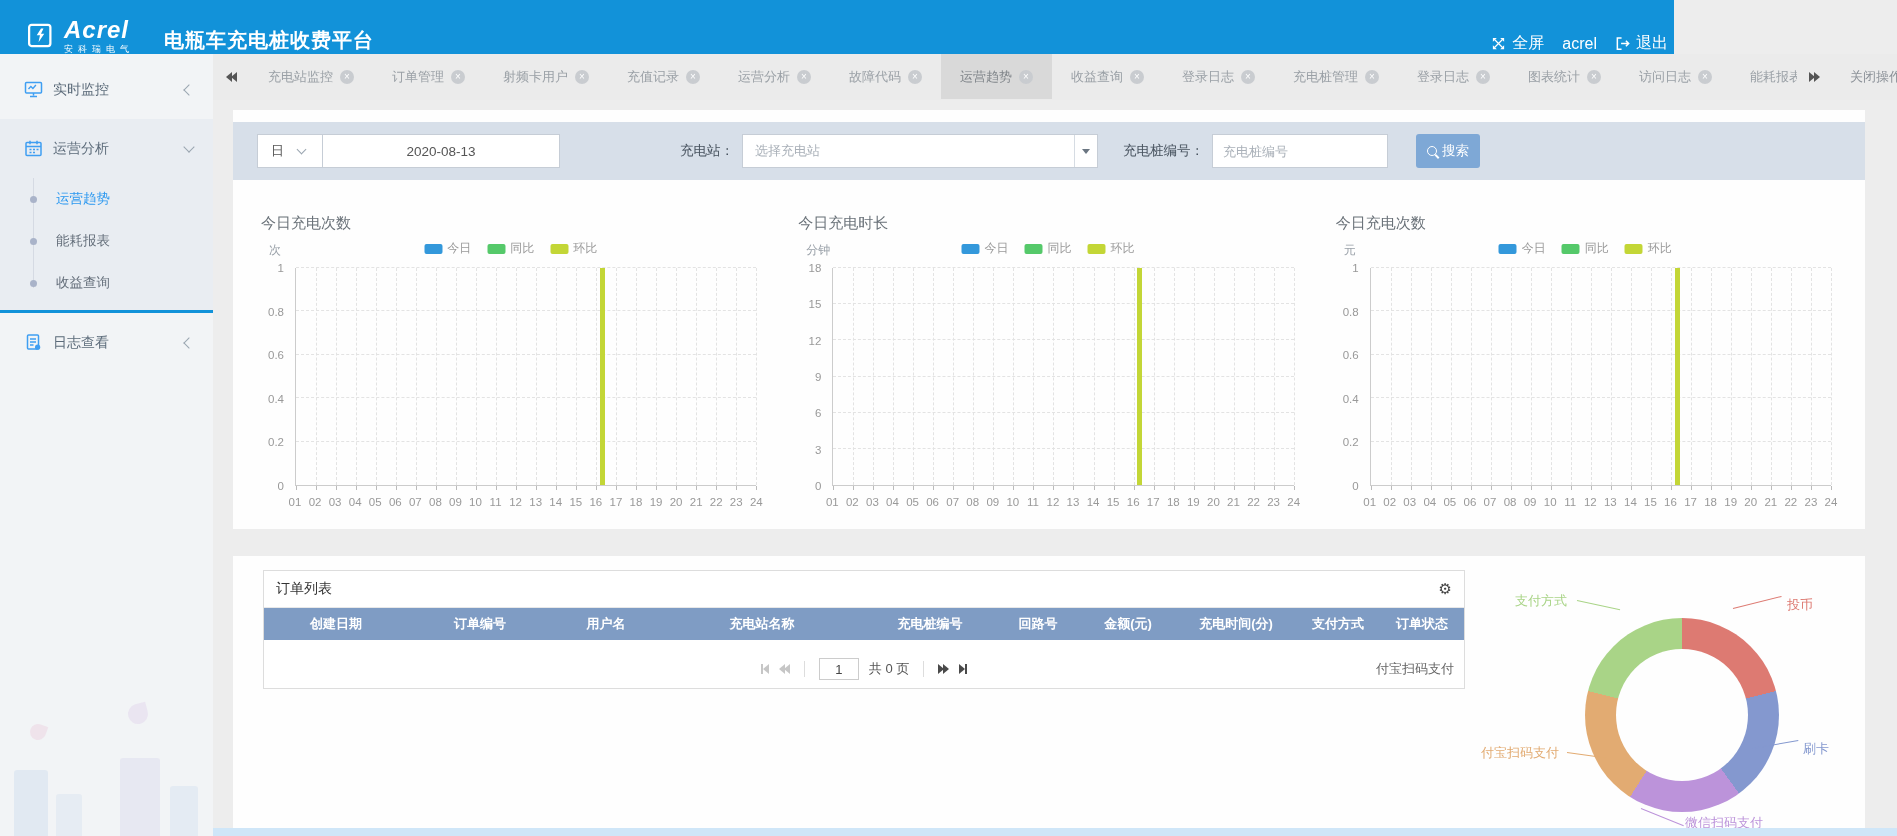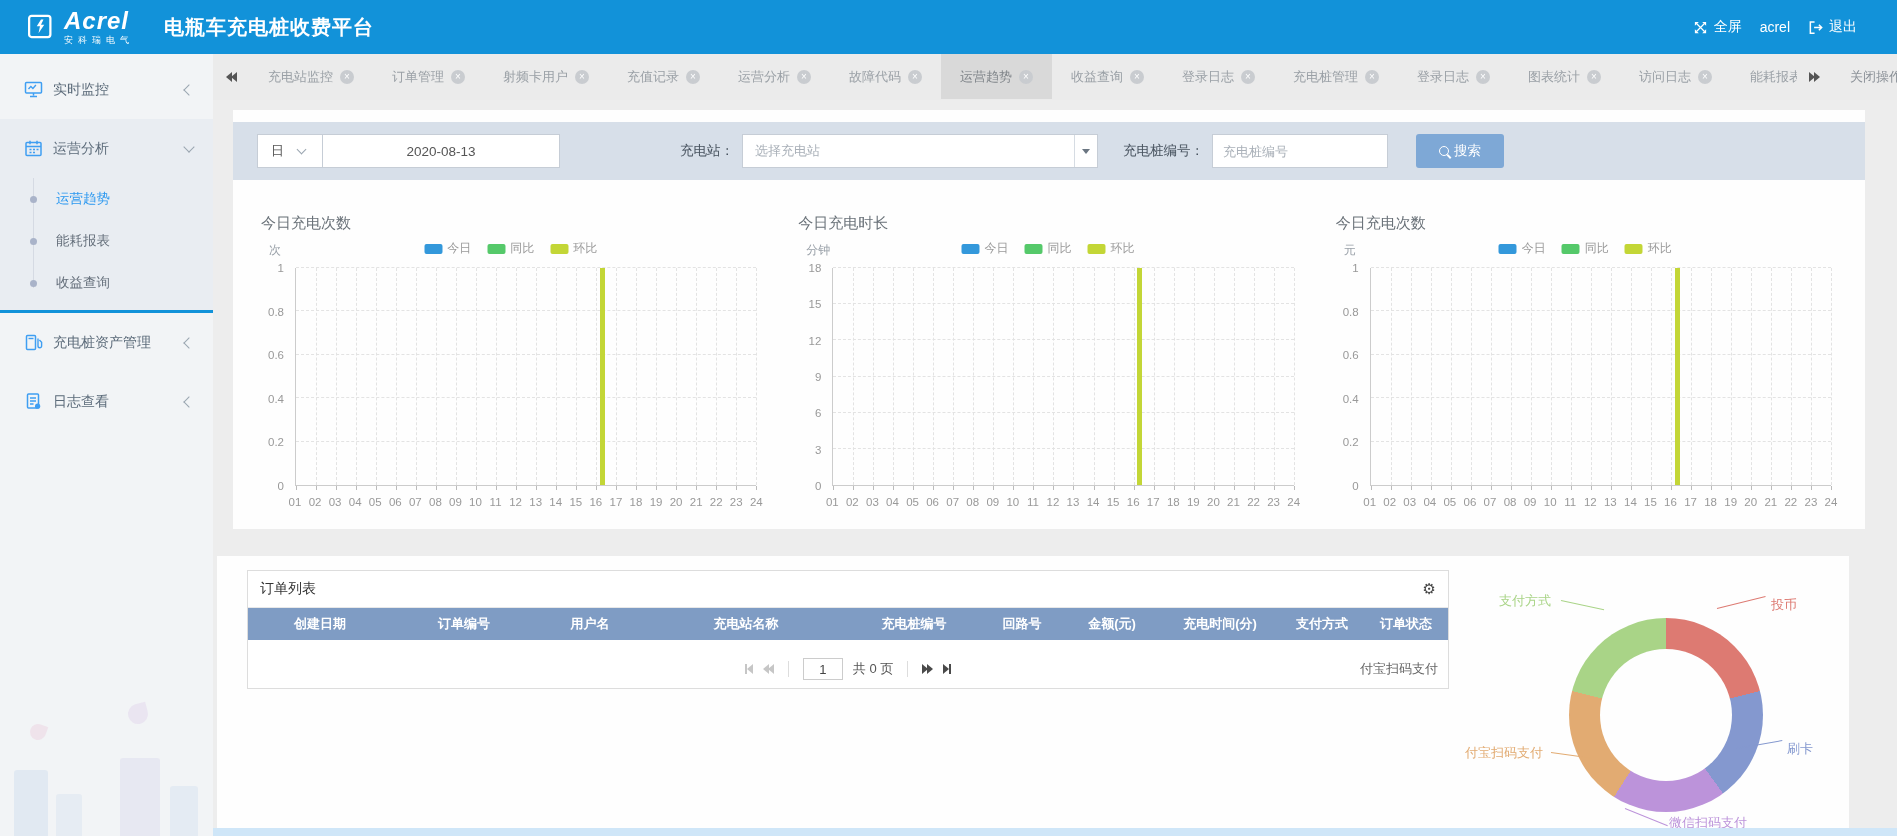--- a/index.html
+++ b/index.html
@@ -1,26 +1,26 @@
 <!DOCTYPE html>
 <html><head>
 <meta charset="utf-8">
 <style>
   html,body{margin:0;padding:0;background:#ddd;font-family:"Liberation Sans","DejaVu Sans",sans-serif;}
   .app{position:relative;width:1897px;height:836px;overflow:hidden;background:#ededed;}
 
   
-  .header{position:absolute;left:0;top:0;width:1897px;height:54px;background:#1292d9;display:flex;align-items:center;color:#fff;}
+  .header{position:absolute;left:0;top:0;width:1674px;height:54px;background:#1292d9;display:flex;align-items:flex-end;color:#fff;}
   .brand{display:flex;align-items:center;margin-left:26px;}
   .logo-svg{width:30px;height:30px;margin-right:8px;}
   .brand-txt{display:flex;flex-direction:column;line-height:1;}
   .brand-name{font-size:24px;font-weight:bold;font-style:italic;letter-spacing:1px;}
   .brand-sub{font-size:9px;letter-spacing:5px;margin-top:3px;}
   .app-title{font-size:20px;font-weight:bold;margin-left:30px;letter-spacing:1px;}
-  .header-right{margin-left:auto;margin-right:40px;display:flex;align-items:center;gap:18px;font-size:14px;}
+  .header-right{margin-left:auto;margin-right:6px;display:flex;align-items:center;gap:18px;font-size:16px;}
   .hr-item{display:flex;align-items:center;gap:6px;cursor:pointer;}
   .hicon{width:15px;height:15px;display:block;}
 
   
   .sidebar{position:absolute;left:0;top:54px;width:213px;bottom:0;background:#f2f4f6;border-right:1px solid #e3e6ea;overflow:hidden;}
   .nav{padding-top:6px;}
   .nav-group{position:relative;height:59px;display:flex;align-items:center;cursor:pointer;}
   .nav-group .gicon{position:absolute;left:24px;width:19px;height:19px;}
   .nav-group .glabel{position:absolute;left:53px;font-size:14px;color:#5c6b7a;}
   .chev{position:absolute;right:20px;width:7px;height:7px;border-left:1.6px solid #9aa5b0;border-bottom:1.6px solid #9aa5b0;transform:rotate(45deg);}
@@ -66,21 +66,21 @@
   .date-input{margin-left:-1px;width:238px;height:34px;border:1px solid #c6cdd6;background:#fff;text-align:center;font-size:13.5px;color:#555;box-sizing:border-box;font-family:inherit;}
   .flabel{font-size:13.5px;color:#47525e;}
   .lab-station{margin-left:120px;}
   .station-select{margin-left:8px;width:356px;height:34px;background:#fff;border:1px solid #c6cdd6;display:flex;align-items:center;box-sizing:border-box;cursor:pointer;position:relative;}
   .station-select .ph{margin-left:12px;font-size:13px;color:#a9b0b8;}
   .dd-btn{position:absolute;right:0;top:0;bottom:0;width:22px;border-left:1px solid #d6dce3;display:flex;align-items:center;justify-content:center;}
   .dd-tri{width:0;height:0;border:4px solid transparent;border-top:5px solid #6b7682;margin-top:4px;}
   .lab-pile{margin-left:25px;}
   .pile-input{margin-left:8px;width:176px;height:34px;border:1px solid #c6cdd6;background:#fff;padding:0 10px;font-size:13px;color:#555;box-sizing:border-box;font-family:inherit;}
   .pile-input::placeholder{color:#a9b0b8;}
-  .search-btn{margin-left:28px;width:88px;height:34px;background:#7ea8d6;border:none;border-radius:3px;color:#fff;font-size:13.5px;display:flex;align-items:center;justify-content:center;gap:5px;cursor:pointer;font-family:inherit;}
+  .search-btn{margin-left:28px;width:64px;height:34px;background:#7ea8d6;border:none;border-radius:3px;color:#fff;font-size:13.5px;display:flex;align-items:center;justify-content:center;gap:5px;cursor:pointer;font-family:inherit;}
   .mag{position:relative;width:8px;height:8px;border:1.7px solid #fff;border-radius:50%;display:inline-block;}
   .mag:after{content:"";position:absolute;width:1.8px;height:5px;background:#fff;left:8px;top:7px;transform:rotate(-45deg);}
 
   
   .charts-row{display:flex;padding:34px 26px 0 24px;}
   .trend-chart{position:relative;flex:1;height:296px;margin-right:30px;}
   .trend-chart:last-child{margin-right:0;}
   .c-title{position:absolute;top:0;left:4px;font-size:15px;color:#697178;}
   .c-unit{position:absolute;top:28px;left:12px;font-size:12px;color:#99a0a8;}
   .legend{position:absolute;top:26px;left:50%;transform:translateX(-50%);display:flex;gap:16px;align-items:center;font-size:12px;color:#999;white-space:nowrap;}
@@ -90,21 +90,21 @@
   .yaxis span{position:absolute;right:7px;font-size:11.5px;color:#999;transform:translateY(50%);}
   .plot{position:absolute;left:38px;right:8px;top:54px;bottom:24px;border-left:1px solid #ccc;border-bottom:1px solid #ccc;}
   .vline{position:absolute;top:0;bottom:0;width:0;border-left:1px dashed #e3e3e3;}
   .hline{position:absolute;left:0;right:0;height:0;border-top:1px dashed #e3e3e3;}
   .xtick{position:absolute;bottom:-5px;height:4px;width:0;border-left:1px solid #bbb;}
   .hl-bar{position:absolute;top:0;bottom:0;width:5px;margin-left:-2px;}
   .xaxis{position:absolute;left:38px;right:8px;bottom:0;height:20px;}
   .xaxis span{position:absolute;top:6px;transform:translateX(-50%);font-size:11.5px;color:#999;}
 
   
-  .panel2{position:absolute;left:4px;top:456px;width:1632px;height:272px;background:#fefefe;overflow:hidden;}
+  .panel2{position:absolute;left:20px;top:456px;width:1632px;height:272px;background:#fefefe;overflow:hidden;}
   .order-card{position:absolute;left:30px;top:14px;width:1200px;border:1px solid #ddd;background:#fff;}
   .card-head{height:36px;display:flex;align-items:center;padding:0 12px;border-bottom:1px solid #e8e8e8;}
   .card-title{font-size:14px;color:#333;}
   .gear{margin-left:auto;font-size:15px;color:#444;cursor:pointer;}
   .thead{height:32px;background:#7f9cc4;display:flex;align-items:center;}
   .th{font-size:13px;color:#fff;font-weight:bold;text-align:center;overflow:hidden;white-space:nowrap;}
   .tbody-gap{height:10px;}
   .pager{position:relative;height:38px;display:flex;align-items:center;justify-content:center;gap:10px;}
   .pg-ic{display:flex;align-items:center;cursor:pointer;}
   .pg-ic .bar{width:2px;height:10px;background:currentColor;}
@@ -205,29 +205,20 @@
             <span class="bullet"></span>
             <span class="slabel">能耗报表</span>
           </div>
           <div class="sub-item">
             <span class="bullet"></span>
             <span class="slabel">收益查询</span>
           </div>
         </div>
       </div>
 
-      <div class="nav-group">
-        <svg class="gicon" viewBox="0 0 19 19">
-          <rect x="2.5" y="2.5" width="9" height="14" rx="1" fill="none" stroke="#3f9ef2" stroke-width="1.5"></rect>
-          <path d="M4.5 5.5h5" stroke="#3f9ef2" stroke-width="1.4"></path>
-          <path d="M14 5.5v7.5a1.8 1.8 0 0 0 3.6 0V9.2l-2.2-2.2" fill="none" stroke="#3f9ef2" stroke-width="1.4"></path>
-        </svg>
-        <span class="glabel">充电桩资产管理</span>
-        <span class="chev"></span>
-      </div>
 
       <div class="nav-group">
         <svg class="gicon" viewBox="0 0 19 19">
           <rect x="3.5" y="2" width="11" height="14" rx="1" fill="none" stroke="#3f9ef2" stroke-width="1.5"></rect>
           <path d="M6 6h6M6 9h6M6 12h3.5" stroke="#3f9ef2" stroke-width="1.3"></path>
           <circle cx="13.6" cy="14.2" r="2.6" fill="#3f9ef2"></circle>
         </svg>
         <span class="glabel">日志查看</span>
         <span class="chev"></span>
       </div>

